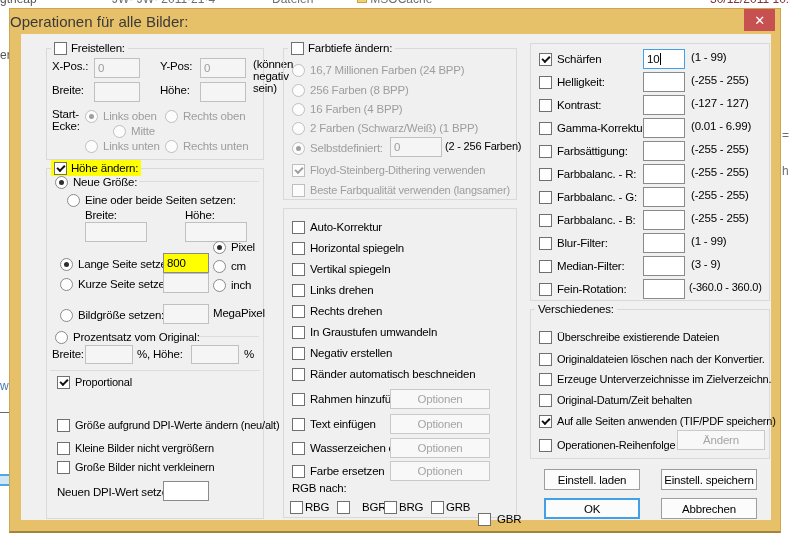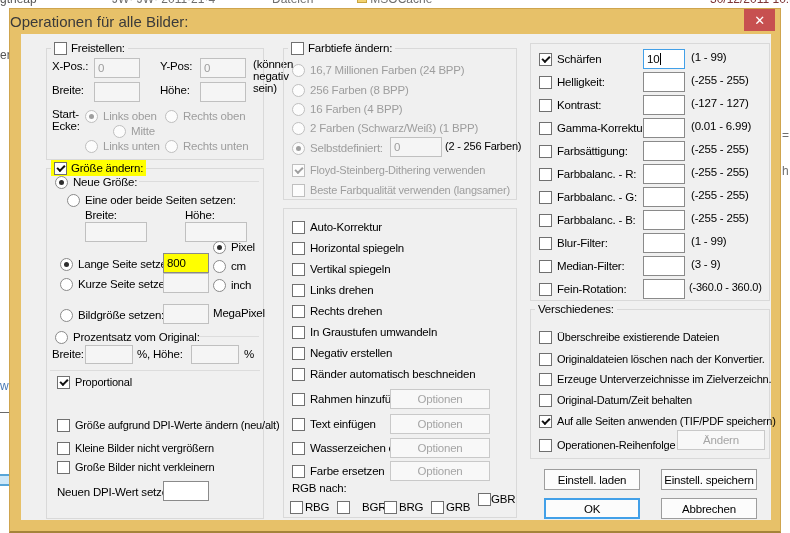--- a/index.html
+++ b/index.html
@@ -132,21 +132,21 @@
         </div>
       <div class="row" style="left:118px;top:89px">
           <span class="rd dis"></span>
           <span class="g">Rechts unten</span>
         </div>
     </div>
 
     <div class="grp" style="left:25px;top:134px;width:218px;height:351px">
       <div class="leg yl">
         <span class="cb ck"></span>
-        <span>Größe ändern:</span>
+        <span>Höhe ändern:</span>
       </div>
       <div class="row" style="left:8px;top:5px">
           <span class="rd on"></span>
           <span>Neue Größe:</span>
         </div>
       <div class="hline" style="left:92px;top:12px;width:120px"></div>
       <div class="row" style="left:20px;top:23px">
           <span class="rd"></span>
           <span>Eine oder beide Seiten setzen:</span>
         </div>
@@ -314,21 +314,21 @@
           <span>BGR</span>
         </div>
       <div class="row" style="left:100px;top:290px;gap:2px">
           <span class="cb"></span>
           <span>BRG</span>
         </div>
       <div class="row" style="left:147px;top:290px;gap:2px">
           <span class="cb"></span>
           <span>GRB</span>
         </div>
-      <div class="row" style="left:194px;top:282px;gap:0">
+      <div class="row" style="left:194px;top:302px;gap:6px">
           <span class="cb"></span>
           <span>GBR</span>
         </div>
     </div>
 
     <div class="grp" style="left:509px;top:9px;width:240px;height:258px">
       <div class="row" style="left:8px;top:7px">
           <span class="cb ck"></span>
           <span>Schärfen</span>
         </div>

